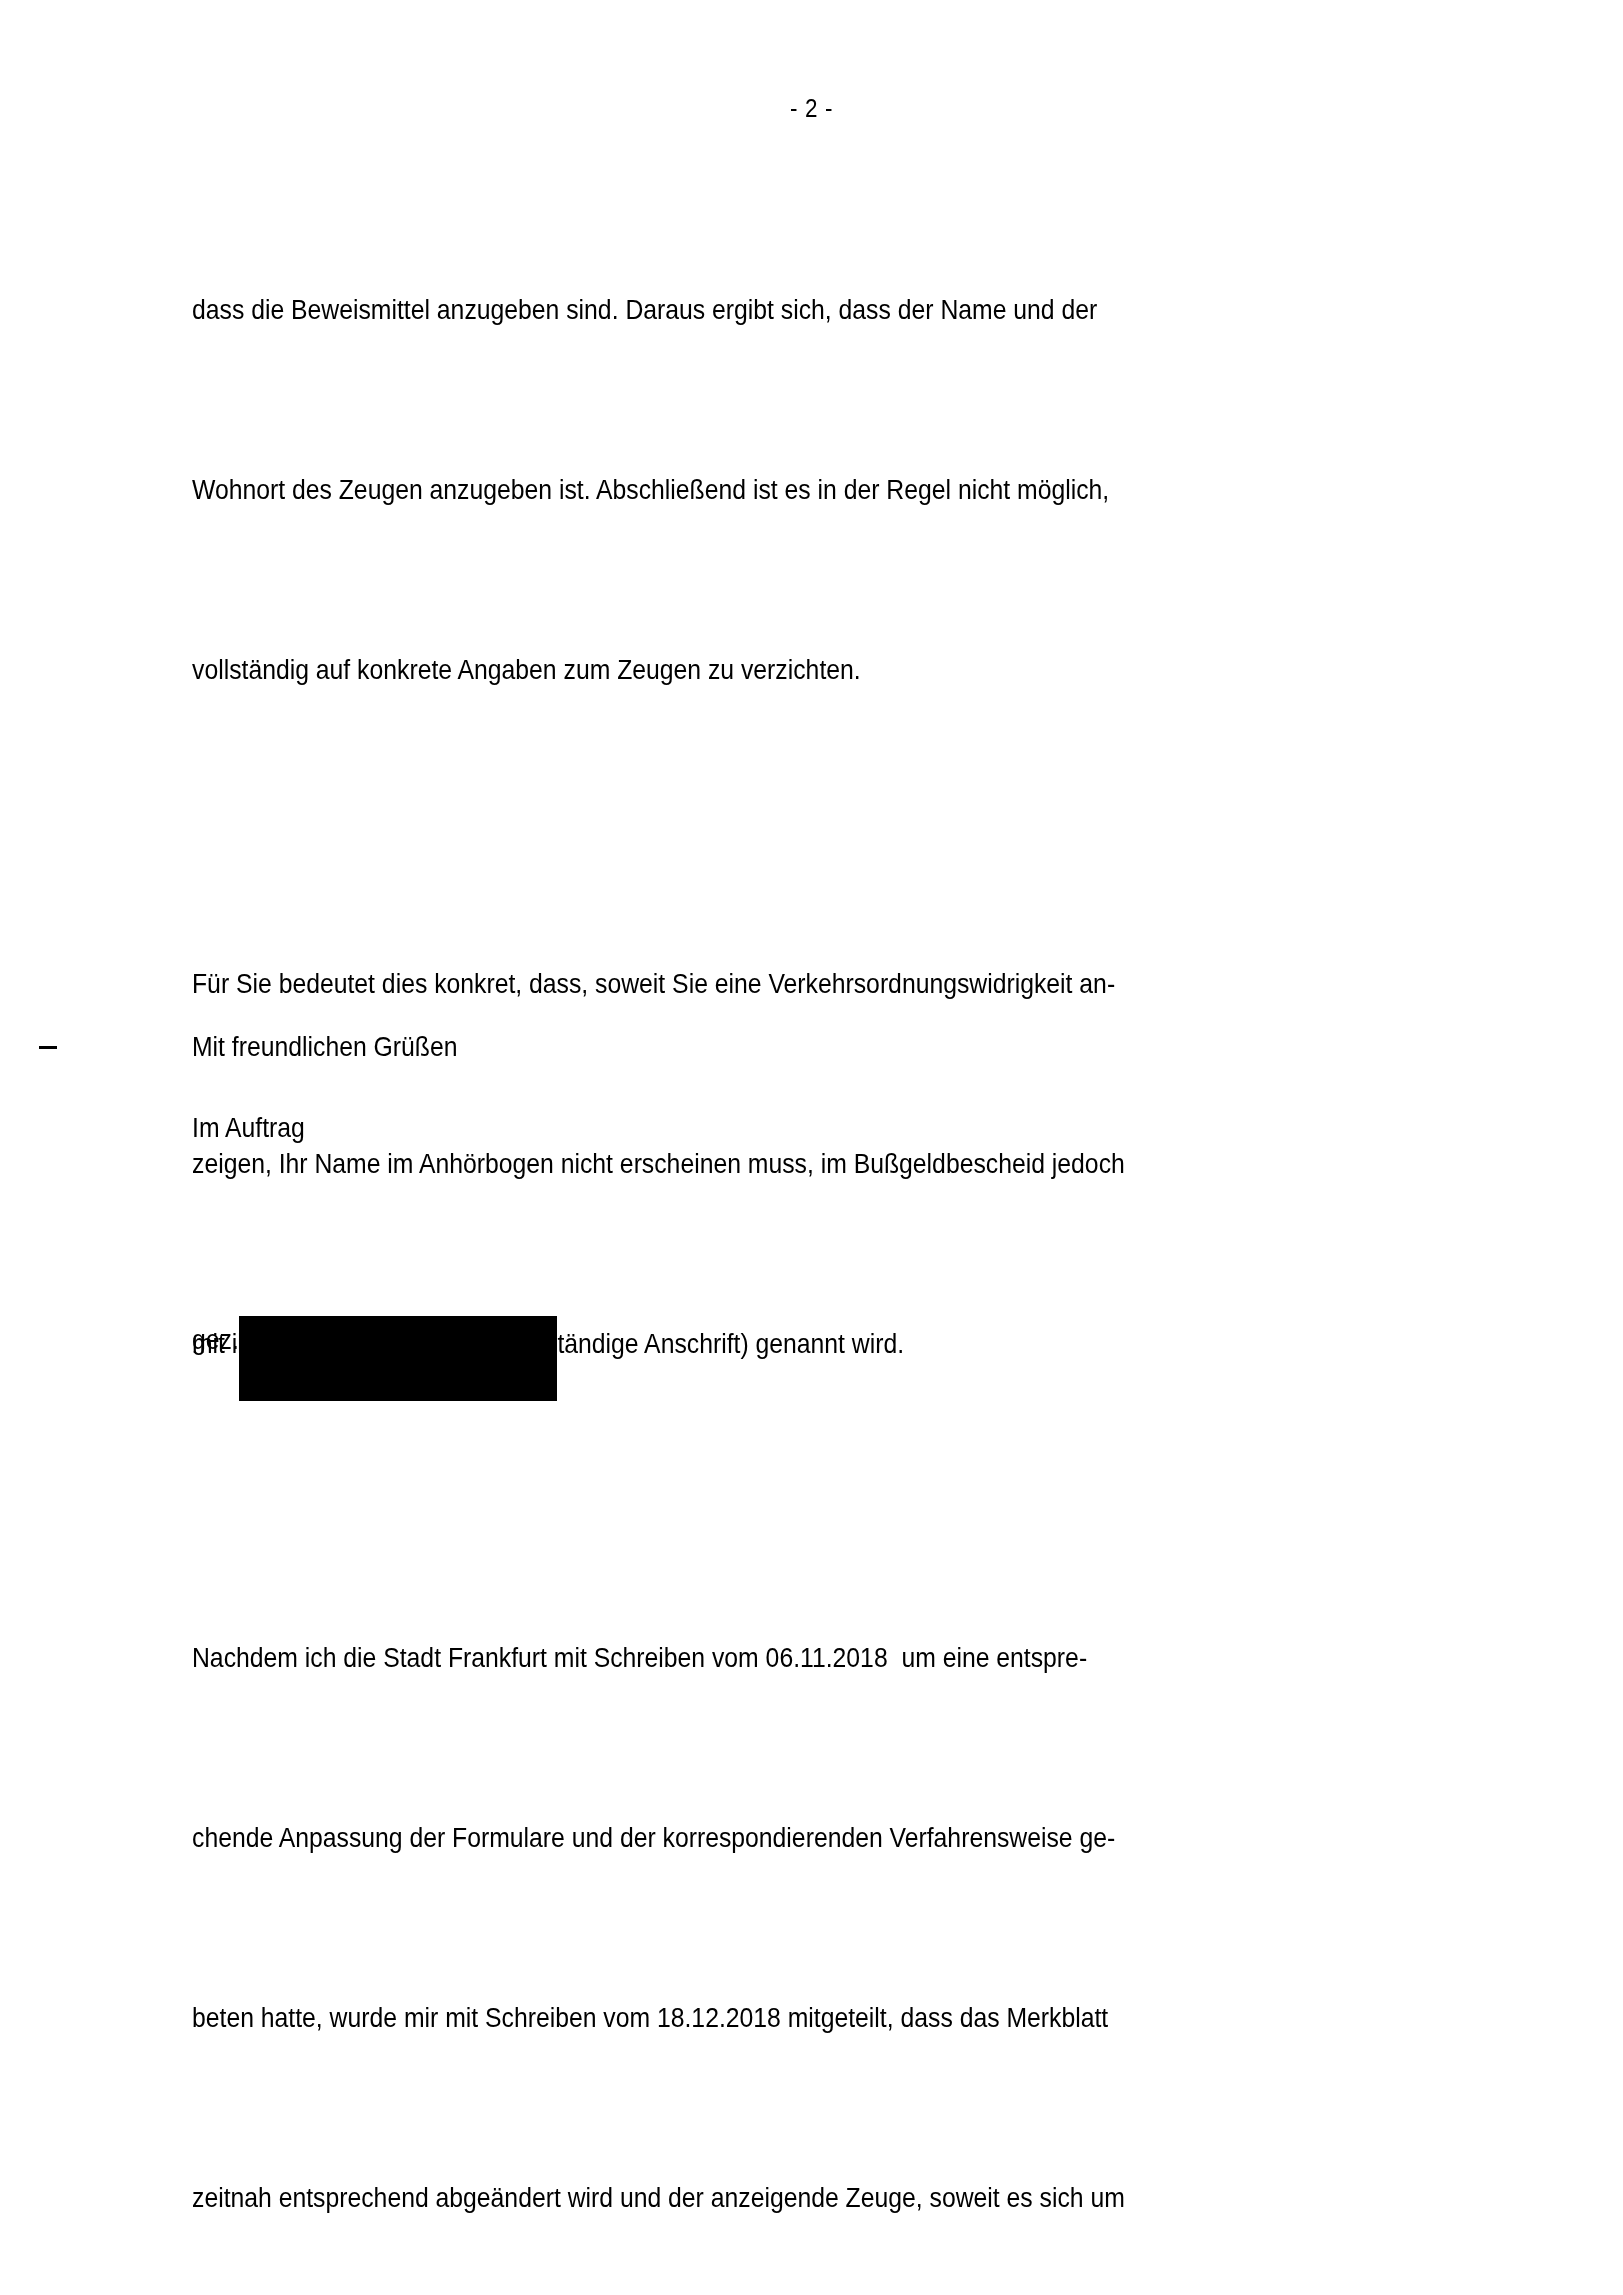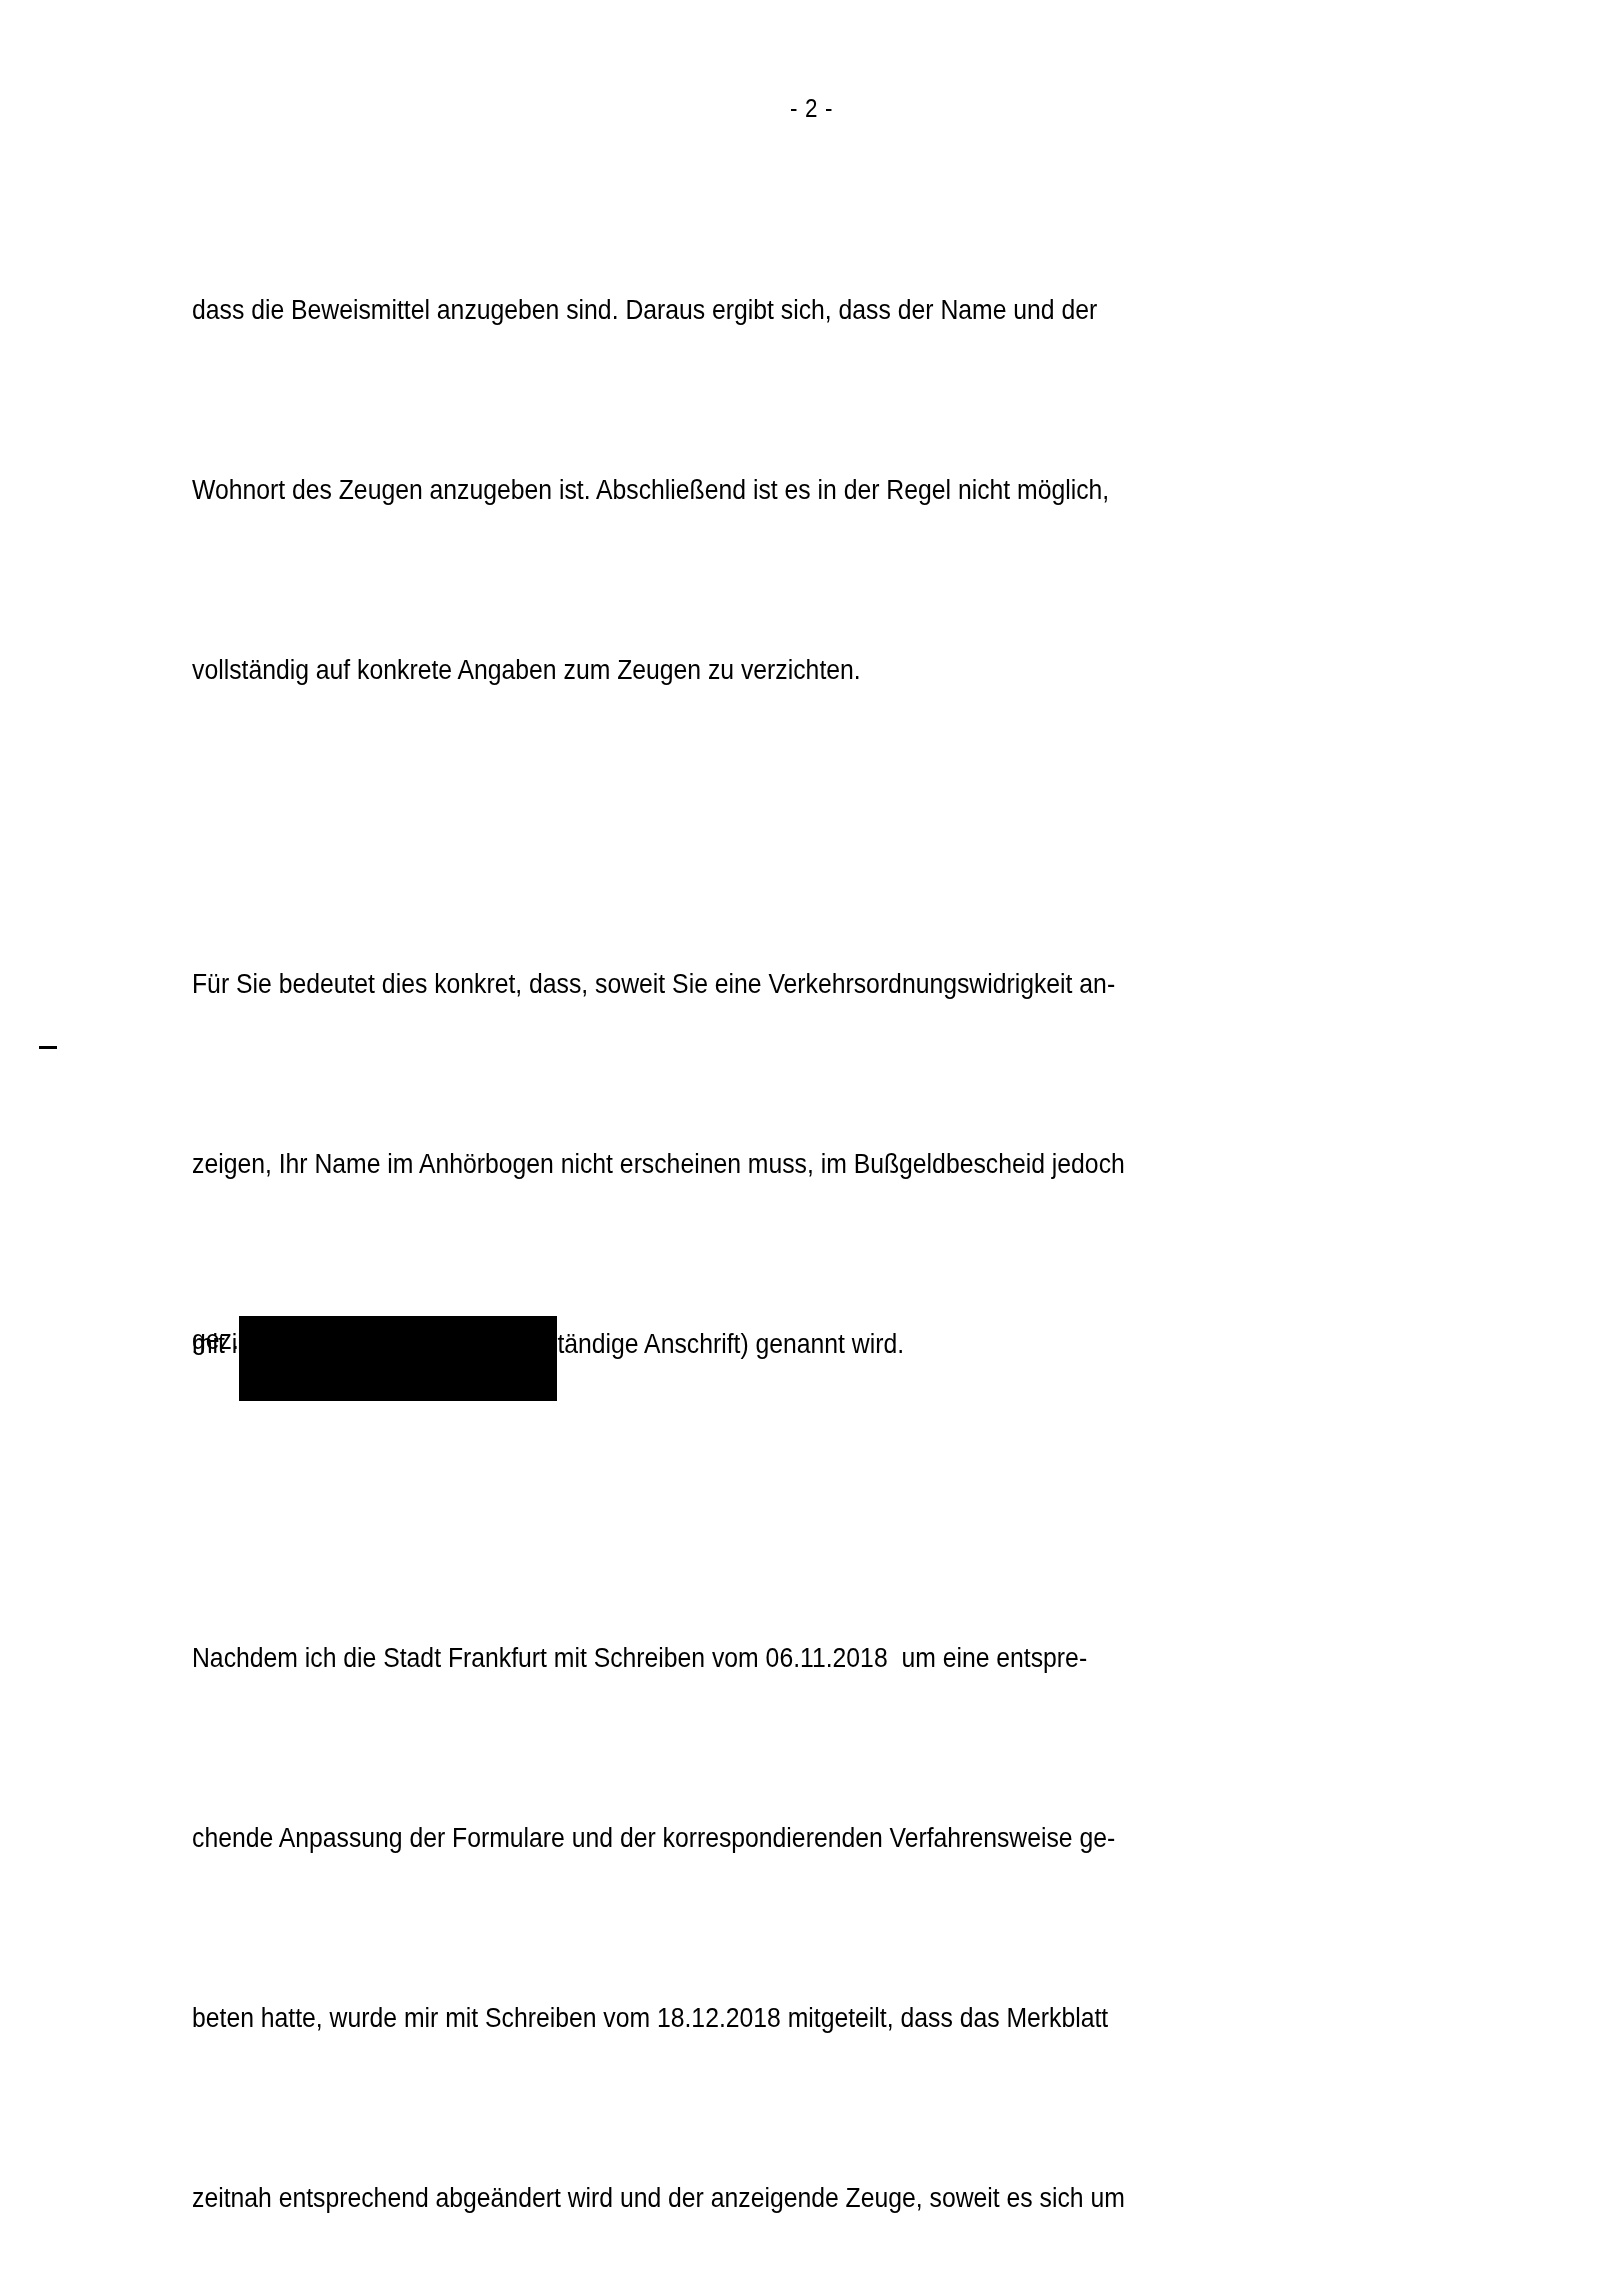--- a/index.html
+++ b/index.html
@@ -133,20 +133,24 @@
       <span class="ln">chende Anpassung der Formulare und der korrespondierenden Verfahrensweise ge-</span>
       <span class="ln">beten hatte, wurde mir mit Schreiben vom 18.12.2018 mitgeteilt, dass das Merkblatt</span>
       <span class="ln">zeitnah entsprechend abgeändert wird und der anzeigende Zeuge, soweit es sich um</span>
       
     </p>
 
   </div>
 
   <div id="margin-dash"></div>
 
+  <div id="closing">
+    <div class="closing-line" id="greeting-line">Mit freundlichen Grüßen</div>
+    <div class="closing-line" id="im-auftrag-line">Im Auftrag</div>
+  </div>
 
   <div id="signature-row">
     <div id="gez-label">gez.</div>
     <div id="redaction-box"></div>
   </div>
 
 </div>
 
 
 </body></html>

